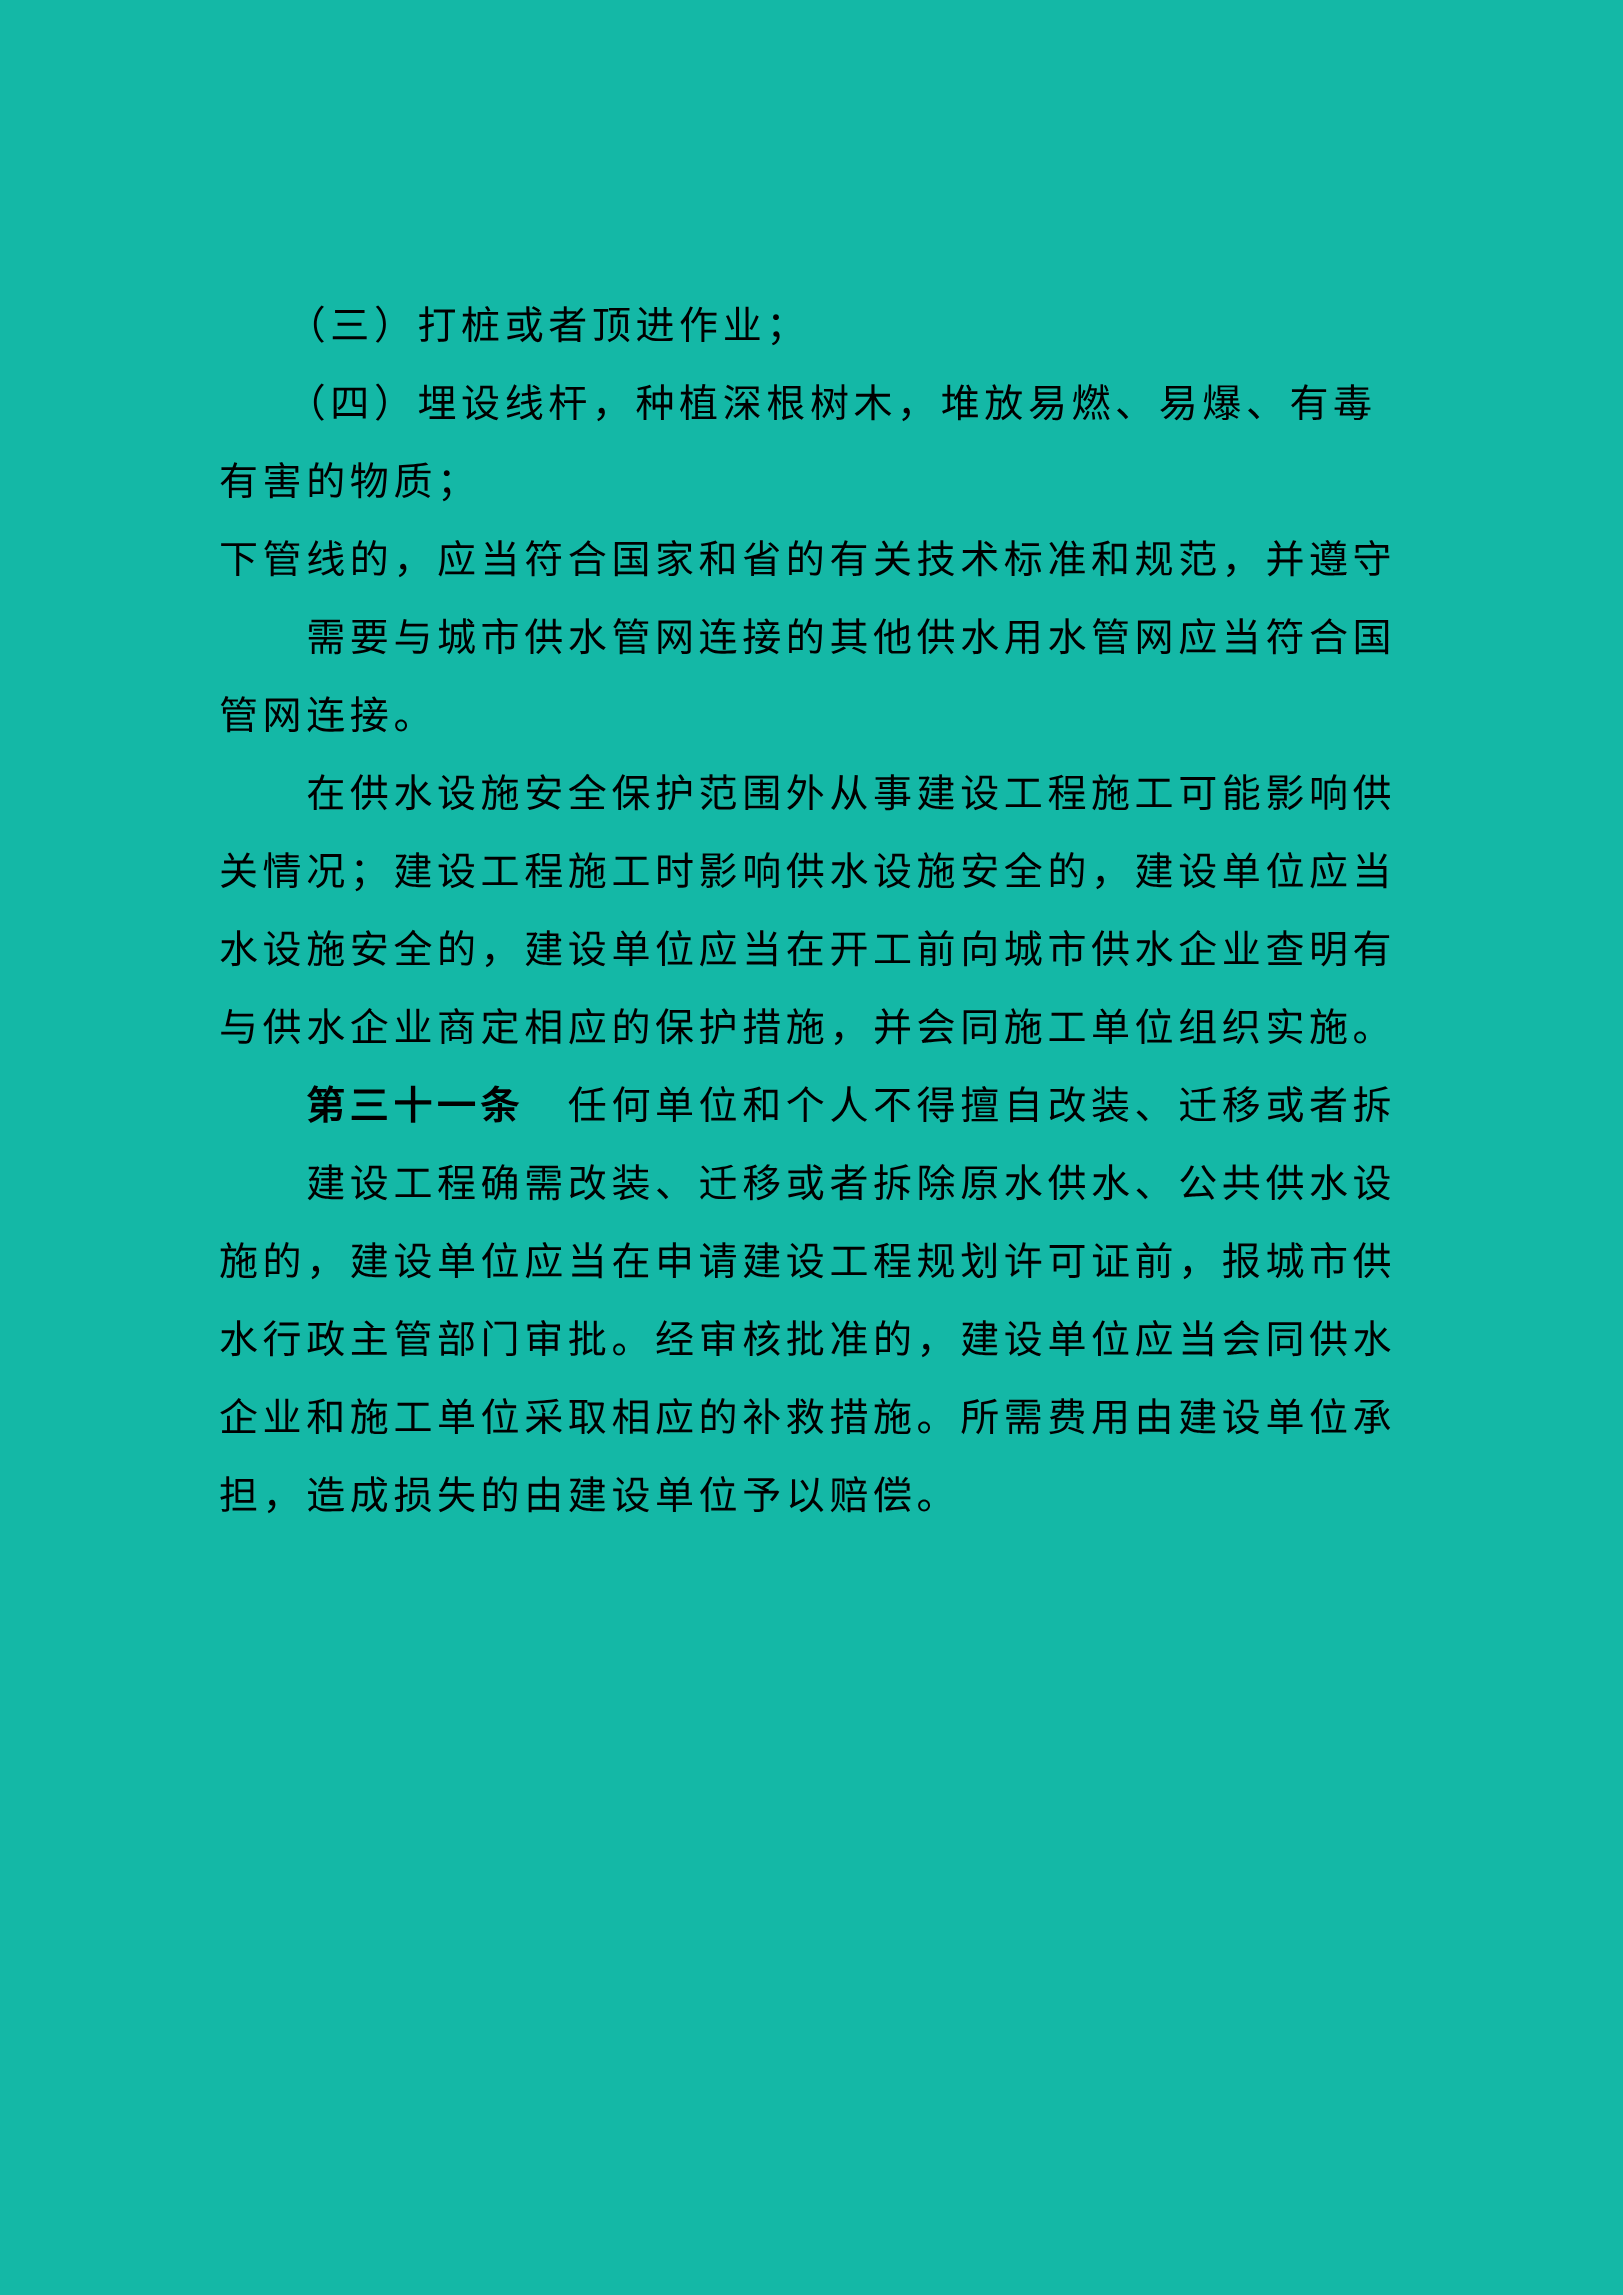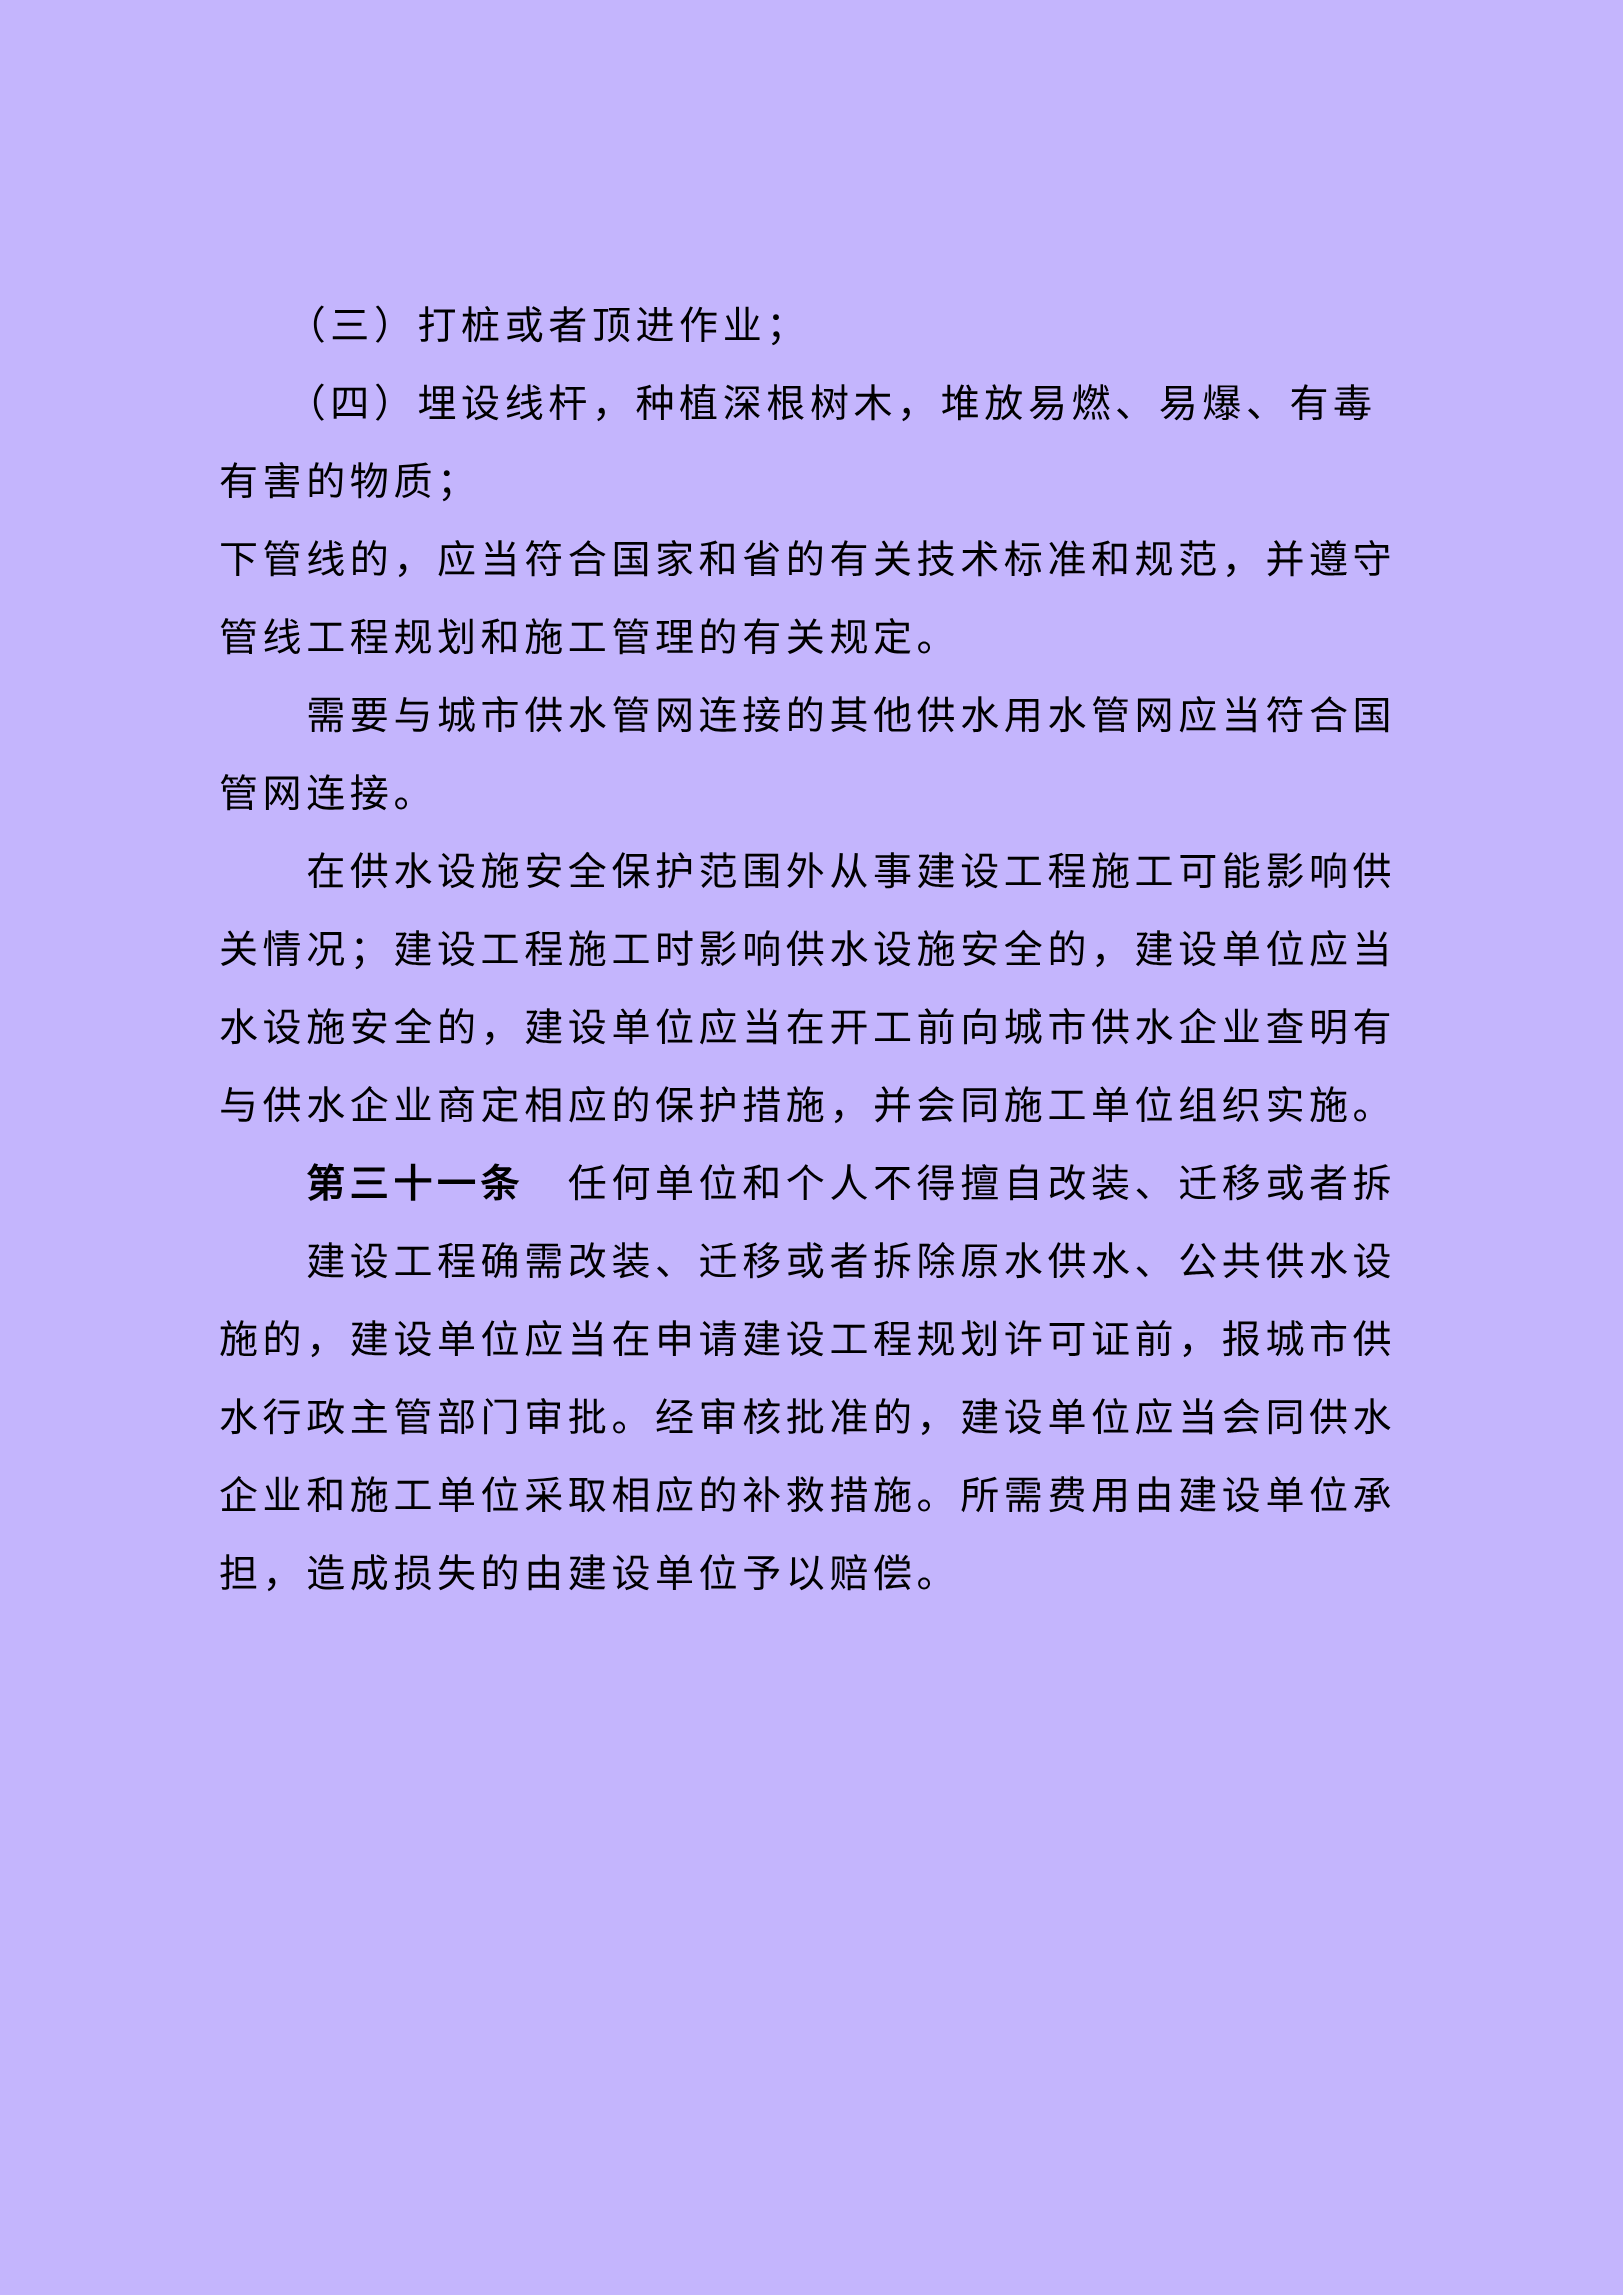--- a/index.html
+++ b/index.html
@@ -35,27 +35,26 @@
     display: inline;
   }
   .seg.bold {
     font-family: "Liberation Sans", "DejaVu Sans", sans-serif;
     font-weight: 700;
   }
 </style>
 </head>
 <body style="background: rgb(255, 255, 255);">
 
-<div class="page" style="background: #c4b5fd; color: rgb(0, 0, 0);">
+<div class="page" style="background: #14b8a6; color: rgb(0, 0, 0);">
   <div class="text-block" id="text-block">
       <div class="line"><span class="seg">　　（三）打桩或者顶进作业；</span></div>
       <div class="line"><span class="seg">　　（四）埋设线杆，种植深根树木，堆放易燃、易爆、有毒</span></div>
       <div class="line"><span class="seg">有害的物质；</span></div>
       <div class="line"><span class="seg">下管线的，应当符合国家和省的有关技术标准和规范，并遵守</span></div>
-      <div class="line"><span class="seg">管线工程规划和施工管理的有关规定。</span></div>
       <div class="line"><span class="seg">　　需要与城市供水管网连接的其他供水用水管网应当符合国</span></div>
       <div class="line"><span class="seg">管网连接。</span></div>
       <div class="line"><span class="seg">　　在供水设施安全保护范围外从事建设工程施工可能影响供</span></div>
       <div class="line"><span class="seg">关情况；建设工程施工时影响供水设施安全的，建设单位应当</span></div>
       <div class="line"><span class="seg">水设施安全的，建设单位应当在开工前向城市供水企业查明有</span></div>
       <div class="line"><span class="seg">与供水企业商定相应的保护措施，并会同施工单位组织实施。</span></div>
       <div class="line"><span class="seg">　　</span><span class="seg bold">第三十一条</span><span class="seg">　任何单位和个人不得擅自改装、迁移或者拆</span></div>
       <div class="line"><span class="seg">　　建设工程确需改装、迁移或者拆除原水供水、公共供水设</span></div>
       <div class="line"><span class="seg">施的，建设单位应当在申请建设工程规划许可证前，报城市供</span></div>
       <div class="line"><span class="seg">水行政主管部门审批。经审核批准的，建设单位应当会同供水</span></div>

